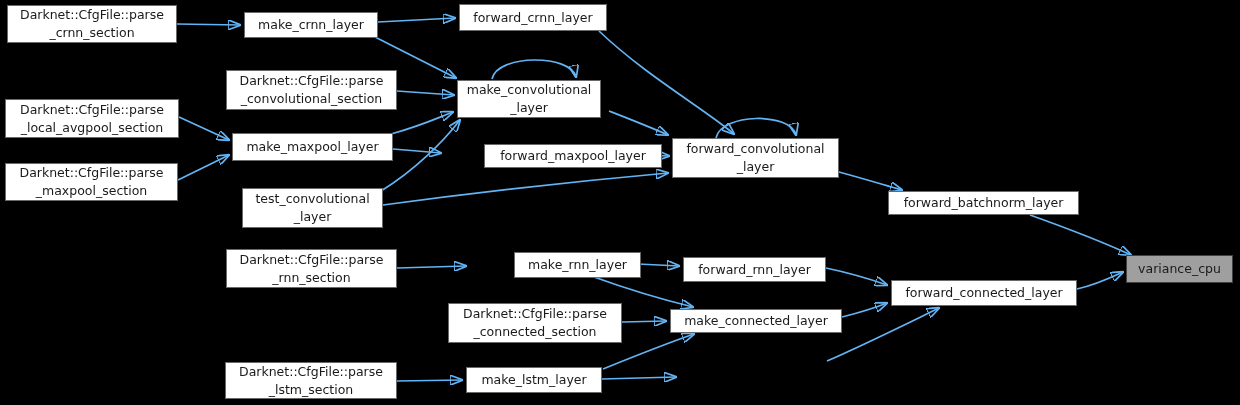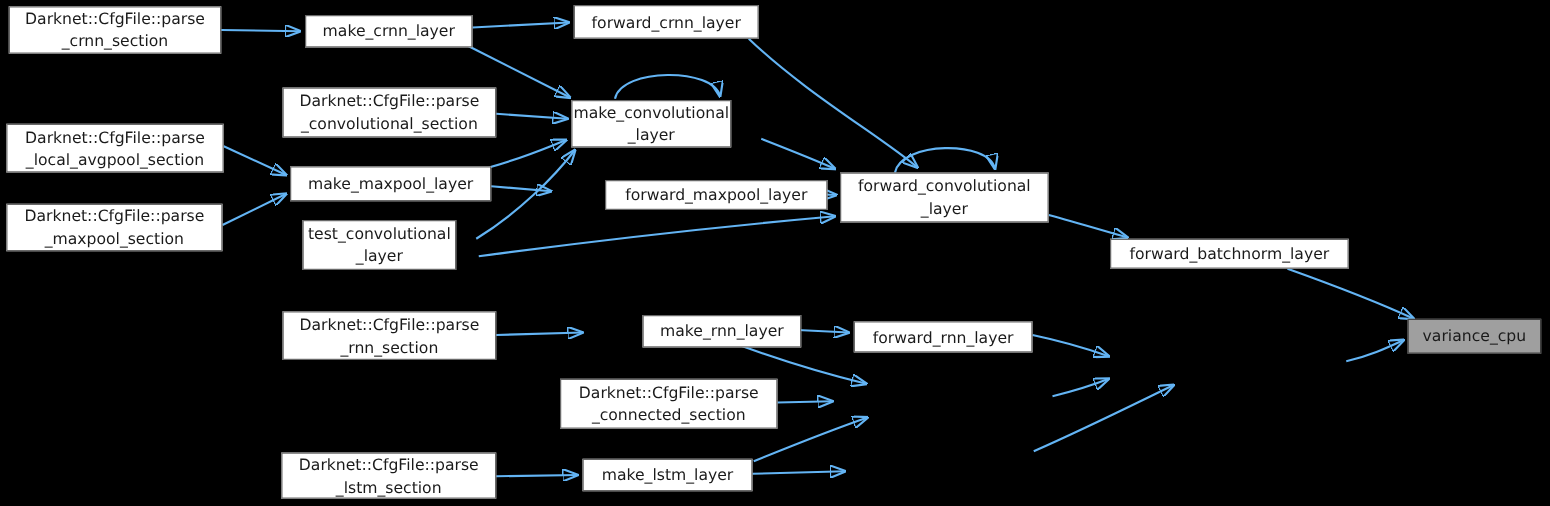--- a/index.html
+++ b/index.html
@@ -37,27 +37,27 @@
   .node.hl{
     background:var(--hl-fill);
     border-color:var(--hl-border);
     cursor:default;
   }
   
   #n-parse-crnn       {left:7px;   top:5px;   width:170px; height:38px;}
   #n-make-crnn        {left:244px; top:12px;  width:134px; height:26px;}
   #n-forward-crnn     {left:459px; top:4px;   width:148px; height:27px;}
   #n-parse-conv       {left:226px; top:70px;  width:171px; height:40px;}
-  #n-make-conv        {left:457px; top:80px;  width:128px; height:38px;}
+  #n-make-conv        {left:457px; top:80px;  width:144px; height:38px;}
   #n-parse-avgpool    {left:5px;   top:99px;  width:174px; height:39px;}
   #n-make-maxpool     {left:232px; top:133px; width:161px; height:28px;}
   #n-parse-maxpool    {left:5px;   top:163px; width:173px; height:38px;}
   #n-forward-maxpool  {left:444px; top:144px; width:178px; height:24px;margin-left:40px;}
   #n-forward-conv     {left:672px; top:138px; width:167px; height:40px;}
-  #n-test-conv        {left:242px; top:176px; width:123px; height:40px;}
+  #n-test-conv        {left:242px; top:188px; width:141px; height:40px;}
   #n-forward-batchnorm{left:888px; top:191px; width:191px; height:24px;text-align:center;}
   #n-variance         {left:1126px;top:255px; width:107px; height:28px;text-align:right;}
   #n-parse-rnn        {left:226px; top:249px; width:171px; height:39px;}
   #n-make-rnn         {left:470px; top:252px; width:127px; height:26px;margin-left:44px;}
   #n-forward-rnn      {left:683px; top:257px; width:143px; height:25px;}
   #n-forward-connected{left:891px; top:280px; width:186px; height:26px;}
   #n-parse-connected  {left:448px; top:303px; width:174px; height:40px;}
   #n-make-connected   {left:670px; top:309px; width:172px; height:24px;}
   #n-parse-lstm       {left:225px; top:362px; width:172px; height:37px;}
   #n-make-lstm        {left:466px; top:367px; width:136px; height:26px;}
@@ -121,19 +121,21 @@
   <div class="node" id="n-forward-conv">forward_convolutional
 _layer</div>
   <div class="node" id="n-test-conv">test_convolutional
 _layer</div>
   <div class="node" id="n-forward-batchnorm">forward_batchnorm_layer</div>
   <div class="node hl" id="n-variance">variance_cpu</div>
   <div class="node" id="n-parse-rnn">Darknet::CfgFile::parse
 _rnn_section</div>
   <div class="node" id="n-make-rnn">make_rnn_layer</div>
   <div class="node" id="n-forward-rnn">forward_rnn_layer</div>
+  <div class="node" id="n-forward-connected">forward_connected_layer</div>
   <div class="node" id="n-parse-connected">Darknet::CfgFile::parse
 _connected_section</div>
+  <div class="node" id="n-make-connected">make_connected_layer</div>
   <div class="node" id="n-parse-lstm">Darknet::CfgFile::parse
 _lstm_section</div>
   <div class="node" id="n-make-lstm">make_lstm_layer</div>
 
 </div>
 
 </body></html>

